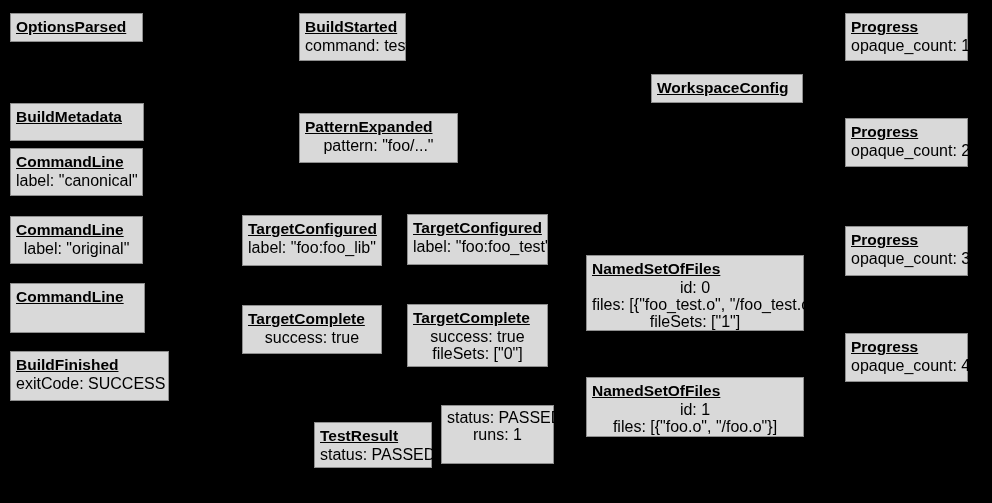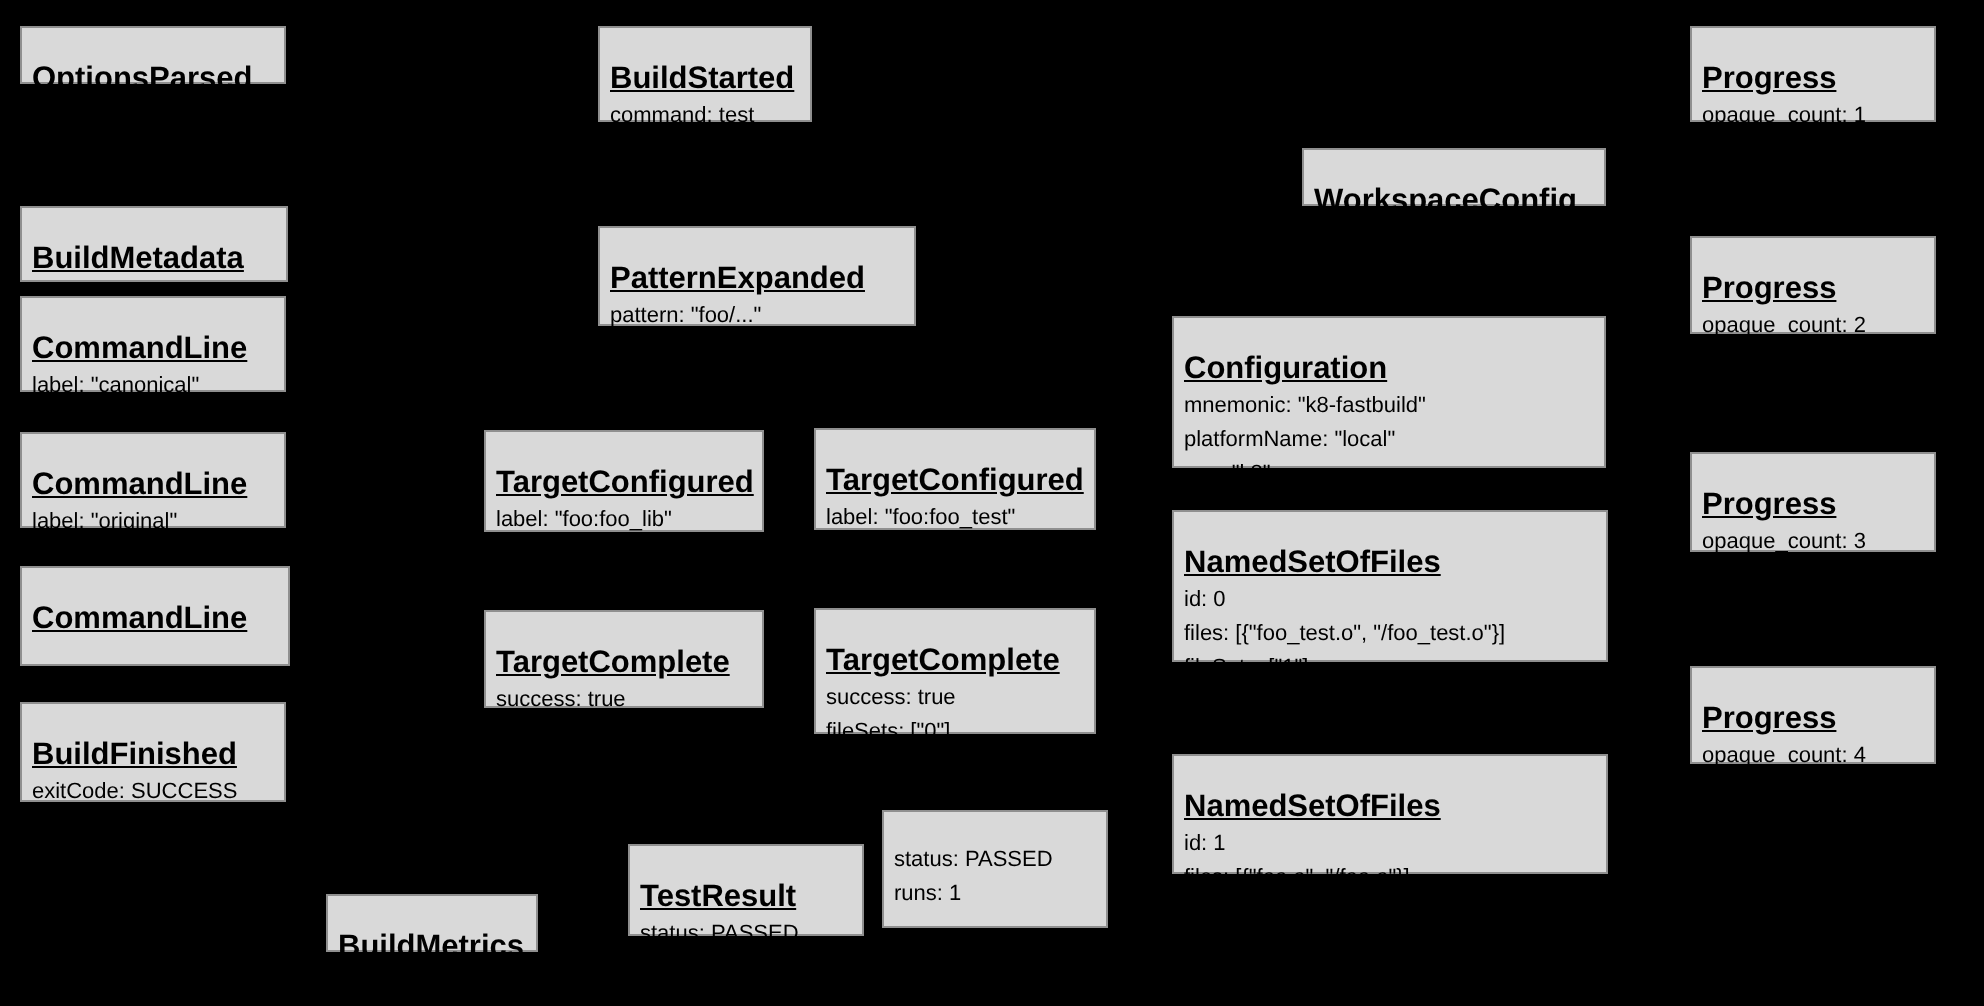--- a/index.html
+++ b/index.html
@@ -14,35 +14,36 @@
     background: var(--bg, #000000);
     font-family: "Liberation Sans", sans-serif;
     overflow: hidden;
   }
   .node {
     position: absolute;
     box-sizing: border-box;
     background: var(--node-fill, #d9d9d9);
     border: 1px solid var(--node-border, #8f8f8f);
     color: var(--text, #000000);
-    padding: 16px 5px 3px 5px;
+    padding: 3px 5px 3px 5px;
   }
   .node-title-line {
     font-weight: bold;
     font-size: 15.5px;
     line-height: 20px;
     text-decoration: underline;
     white-space: nowrap;
     color: var(--text, #000000);
   }
   .node-detail-line {
-    font-size: 11px;
+    font-size: 16px;
     line-height: 17px;
     white-space: nowrap;
     color: var(--text, #000000);
+    text-align: center;
   }
 </style>
 </head>
 <body>
 
 <div class="canvas">
     <div class="node" style="left: 10px; top: 13px; width: 133px; height: 29px;">
     <div>
         <div class="node-title-line">OptionsParsed</div>
       </div>
@@ -69,33 +70,27 @@
     <div>
         <div class="node-detail-line">label: "original"</div>
       </div>
   </div>
     <div class="node" style="left: 10px; top: 283px; width: 135px; height: 50px;">
     <div>
         <div class="node-title-line">CommandLine</div>
       </div>
     <div></div>
   </div>
-    <div class="node" style="left: 10px; top: 351px; width: 133px; height: 50px;">
+    <div class="node" style="left: 10px; top: 351px; width: 159px; height: 50px;">
     <div>
         <div class="node-title-line">BuildFinished</div>
       </div>
     <div>
         <div class="node-detail-line">exitCode: SUCCESS</div>
       </div>
-  </div>
-    <div class="node" style="left: 163px; top: 447px; width: 106px; height: 29px;">
-    <div>
-        <div class="node-title-line">BuildMetrics</div>
-      </div>
-    <div></div>
   </div>
     <div class="node" style="left: 299px; top: 13px; width: 107px; height: 48px;">
     <div>
         <div class="node-title-line">BuildStarted</div>
       </div>
     <div>
         <div class="node-detail-line">command: test</div>
       </div>
   </div>
     <div class="node" style="left: 299px; top: 113px; width: 159px; height: 50px;">
@@ -151,30 +146,20 @@
     <div>
         <div class="node-detail-line">status: PASSED</div>
         <div class="node-detail-line">runs: 1</div>
       </div>
   </div>
     <div class="node" style="left: 651px; top: 74px; width: 152px; height: 29px;">
     <div>
         <div class="node-title-line">WorkspaceConfig</div>
       </div>
     <div></div>
-  </div>
-    <div class="node" style="left: 586px; top: 158px; width: 217px; height: 76px;">
-    <div>
-        <div class="node-title-line">Configuration</div>
-      </div>
-    <div>
-        <div class="node-detail-line">mnemonic: "k8-fastbuild"</div>
-        <div class="node-detail-line">platformName: "local"</div>
-        <div class="node-detail-line">cpu: "k8"</div>
-      </div>
   </div>
     <div class="node" style="left: 586px; top: 255px; width: 218px; height: 76px;">
     <div>
         <div class="node-title-line">NamedSetOfFiles</div>
       </div>
     <div>
         <div class="node-detail-line">id: 0</div>
         <div class="node-detail-line">files: [{"foo_test.o", "/foo_test.o"}]</div>
         <div class="node-detail-line">fileSets: ["1"]</div>
       </div>

